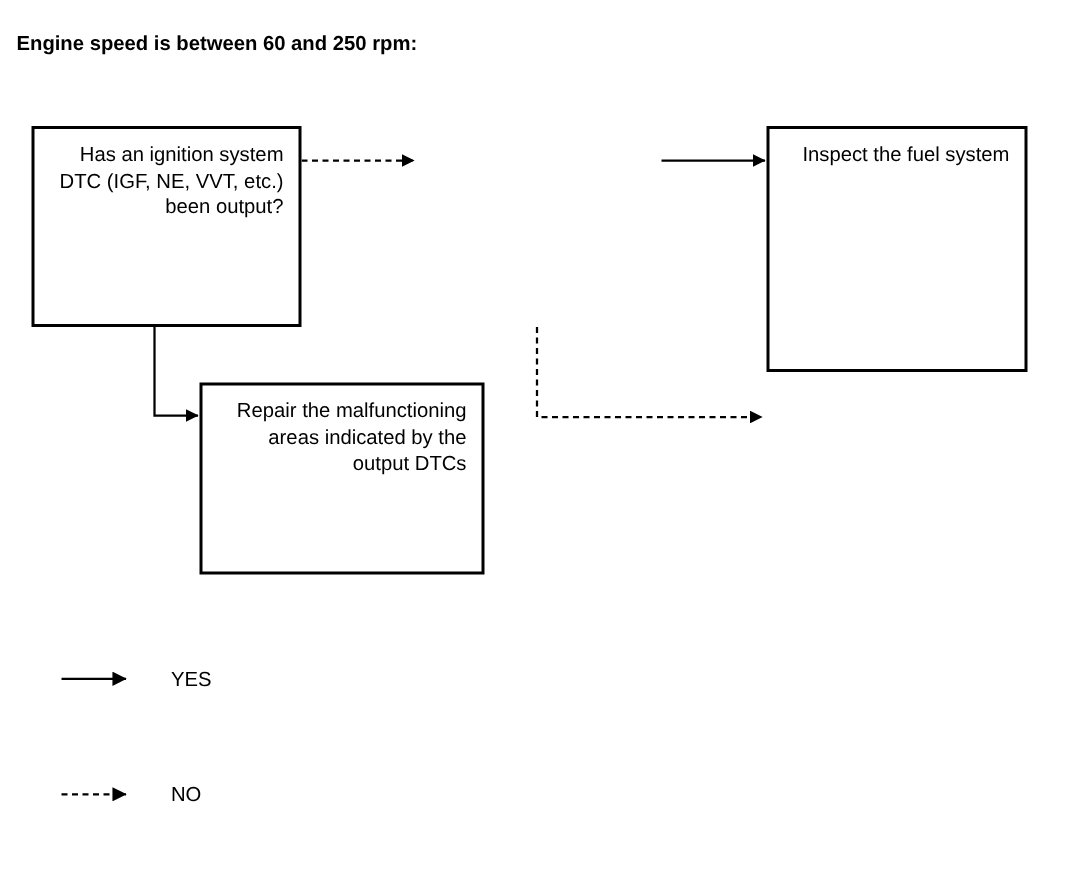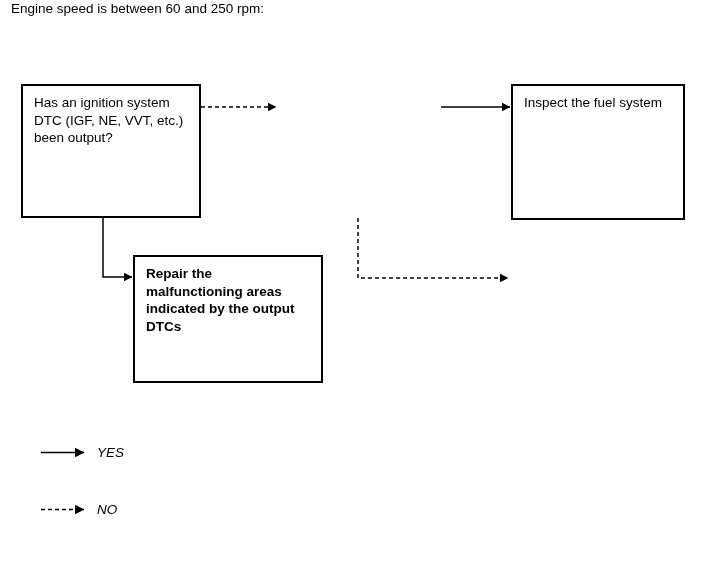--- a/index.html
+++ b/index.html
@@ -12,24 +12,25 @@
     width: 713px;
     height: 581px;
     background: #ffffff;
     font-family: "Liberation Sans", "DejaVu Sans", sans-serif;
     color: #000000;
     overflow: hidden;
   }
   .diagram-title {
     position: absolute;
     left: 11px;
-    top: 0;
+    top: 20px;
     font-size: 13.5px;
     line-height: 17px;
     white-space: nowrap;
+    font-weight: bold;
   }
   .connectors {
     position: absolute;
     left: 0;
     top: 0;
     width: 713px;
     height: 581px;
   }
   .edge {
     stroke: #000000;
@@ -40,35 +41,35 @@
     stroke-dasharray: 4 3;
   }
   .node {
     position: absolute;
     box-sizing: border-box;
     border: 2px solid #000000;
     background: #ffffff;
     font-size: 13.5px;
     line-height: 17.5px;
     padding: 8px 10px 8px 11px;
+    text-align: right;
   }
   .node-ignition-dtc   { left: 21px;  top: 84px;  width: 180px; height: 134px; }
   .node-coolant-temp   { left: 277px; top: 84px;  width: 164px; height: 134px; }
-  .node-inspect-fuel   { left: 511px; top: 84px;  width: 174px; height: 136px; }
-  .node-repair-dtc     { left: 133px; top: 255px; width: 190px; height: 128px; font-weight: bold; }
+  .node-inspect-fuel   { left: 511px; top: 84px;  width: 174px; height: 164px; }
+  .node-repair-dtc     { left: 133px; top: 255px; width: 190px; height: 128px; }
   .node-replace-sensor { left: 509px; top: 256px; width: 174px; height: 126px; }
   .legend-row {
     position: absolute;
     display: flex;
     align-items: center;
-    gap: 11px;
-    font-style: italic;
+    gap: 28px;
   }
   .legend-row.legend-yes { left: 40px; top: 444px; }
-  .legend-row.legend-no  { left: 40px; top: 501px; }
+  .legend-row.legend-no  { left: 40px; top: 521px; }
   .legend-row svg { display: block; }
   .legend-label {
     font-size: 13.5px;
     line-height: 17px;
   }
 </style>
 </head>
 <body>
 
 <div class="canvas">

